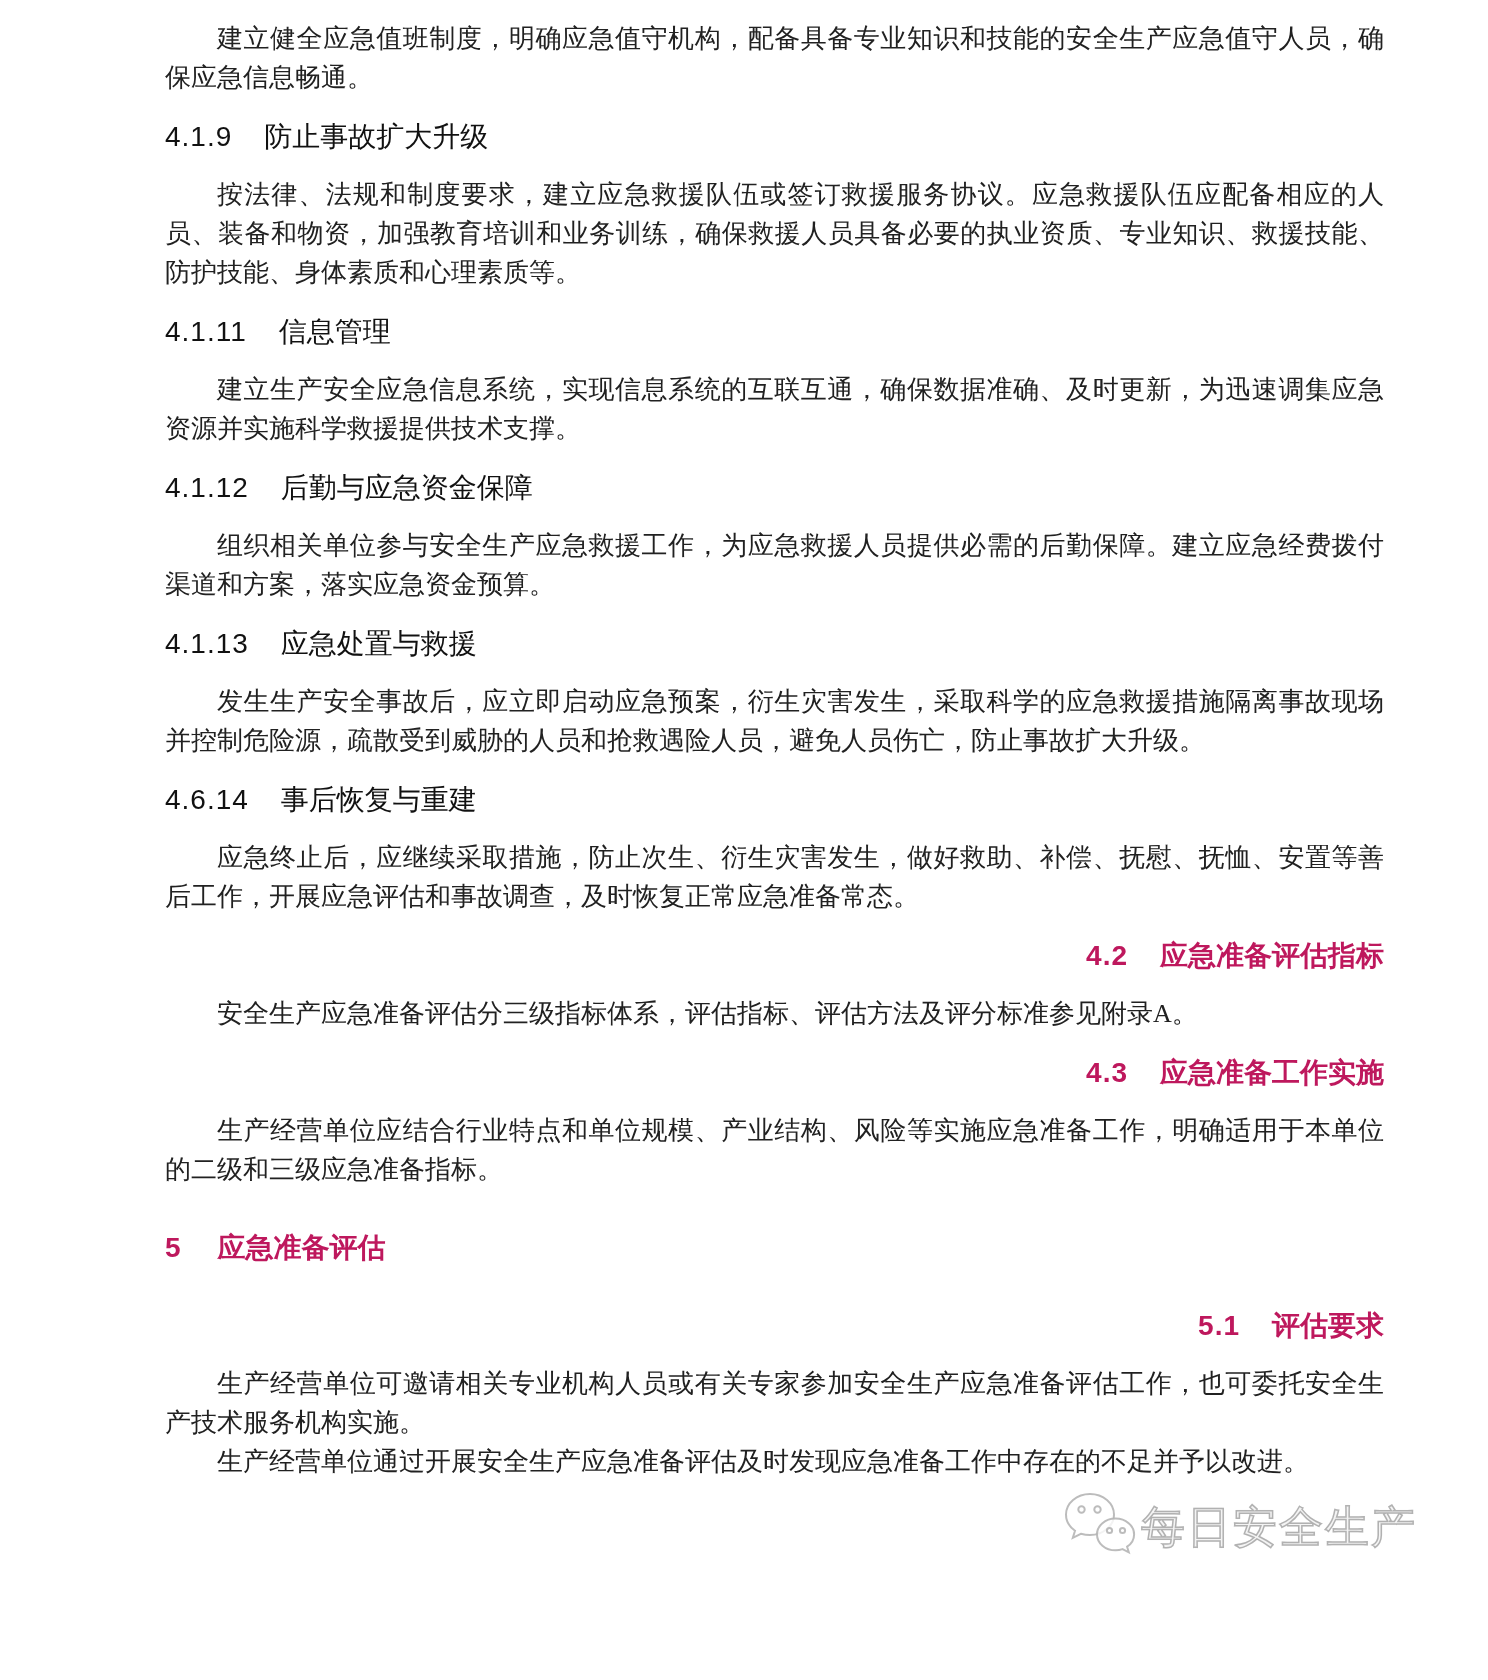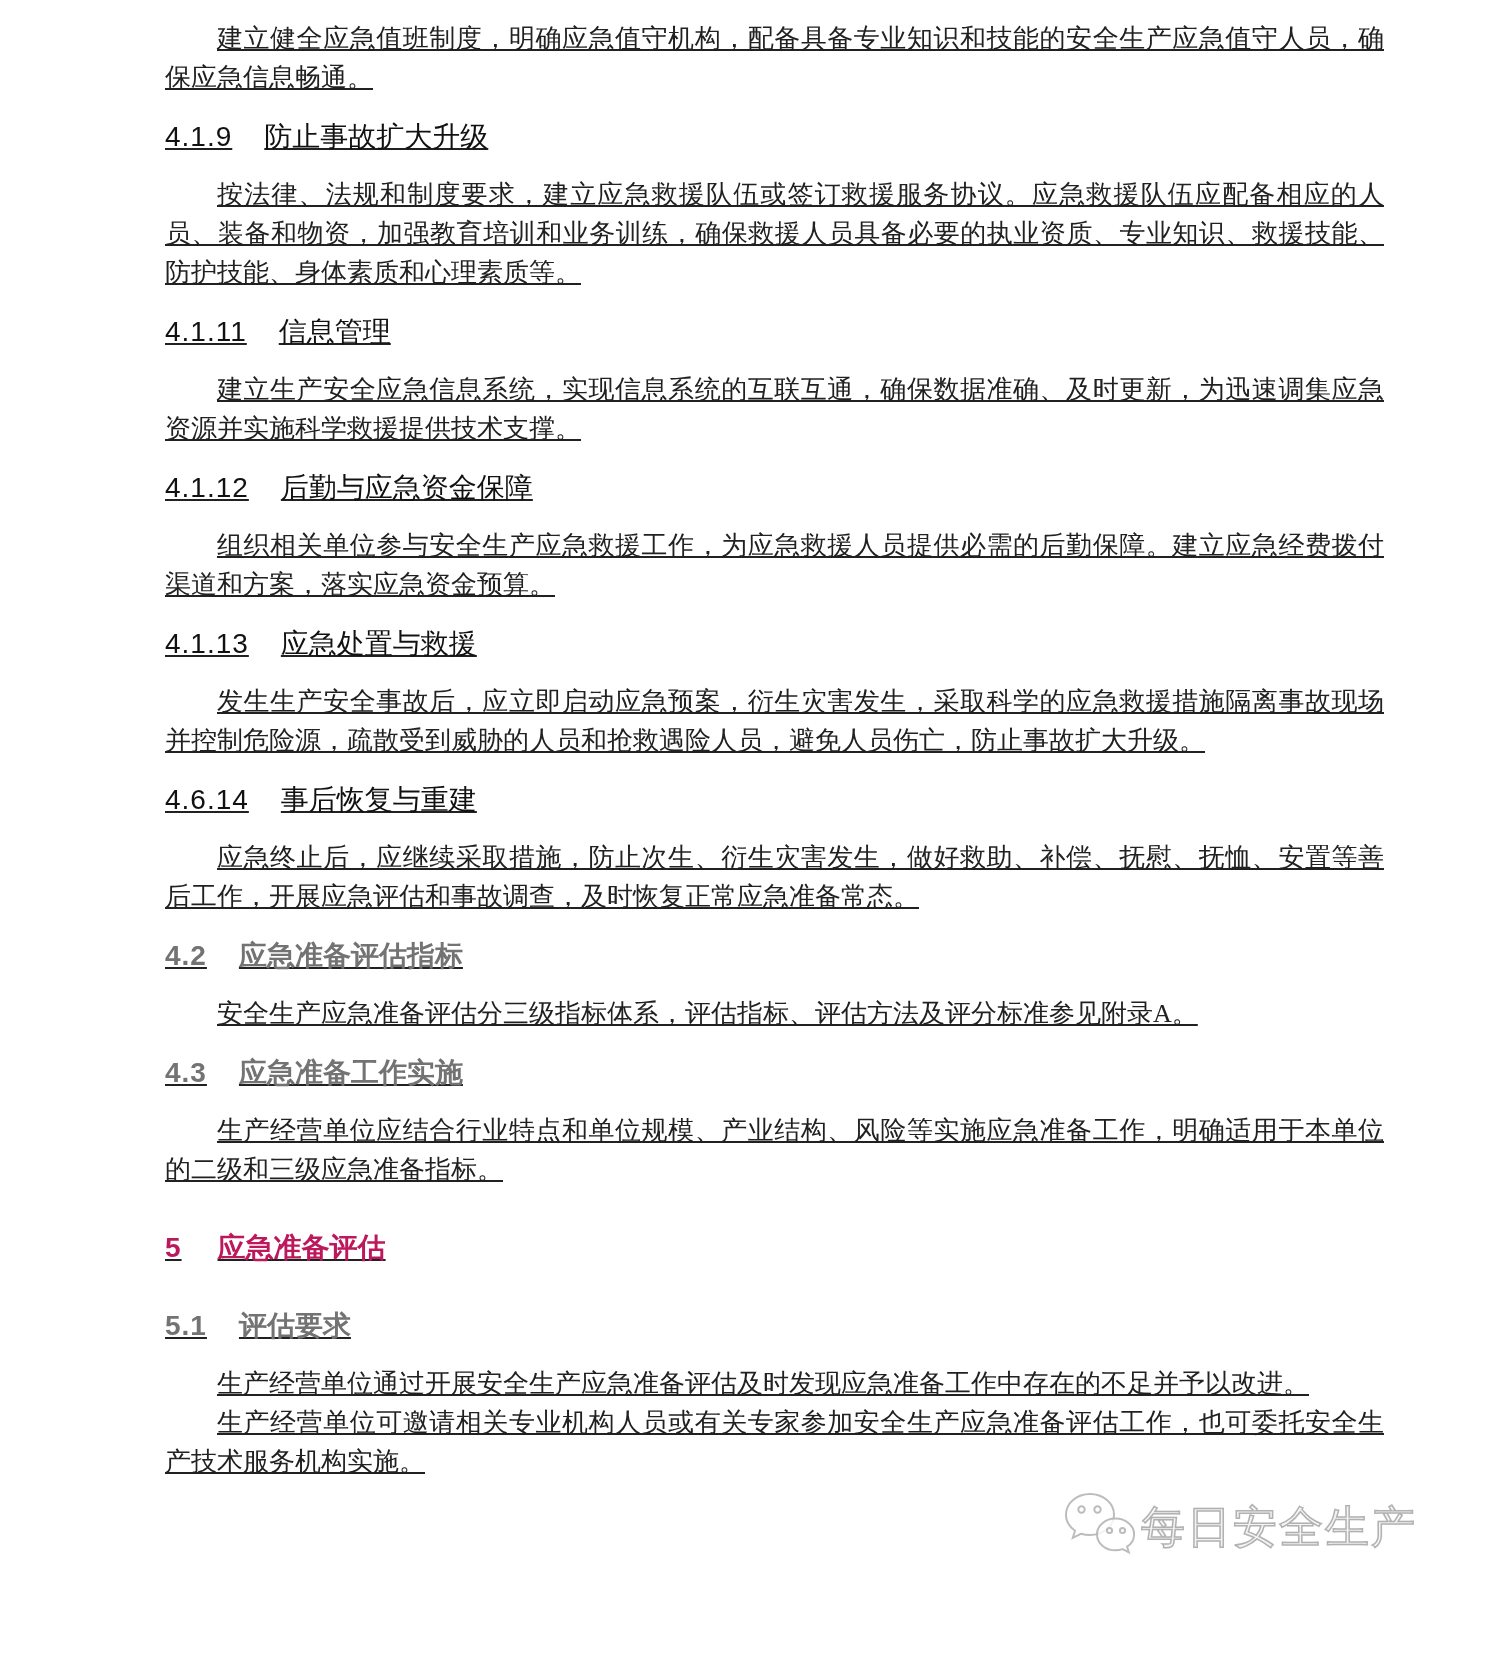--- a/index.html
+++ b/index.html
@@ -9,39 +9,38 @@
     margin:0 auto;
     background:#ffffff;
     overflow:hidden;
     font-family:"Liberation Serif","DejaVu Serif",serif;
     color:#212121;
   }
   .doc{
     padding:19px 104px 0 165px;
     font-size:26px;
     line-height:39px;
-    text-decoration:underline;
   }
   .para{
     margin:0;
     text-indent:2em;
     text-align:justify;
     text-justify:inter-character;
     word-break:normal;
     color:#212121;
   }
   .h3,.h2,.h1{
     font-family:"Liberation Sans","DejaVu Sans",sans-serif;
     font-size:28px;
     line-height:39px;
     margin:20px 0 19px 0;
     color:#111111;
     font-weight:400;
   }
-  .h2{font-weight:700;color:#737373;}
+  .h2{font-weight:700;color:#be185d;text-align:right;}
   .h1{font-weight:700;color:#be185d;margin:39px 0 39px 0;}
   .hnum{letter-spacing:1px;margin-right:32px;}
   .h1 .hnum{margin-right:36px;}
   .watermark{
     position:absolute;
     left:1063px;top:1491px;
     display:flex;align-items:center;
     pointer-events:none;
   }
   .wm-logo{flex:0 0 auto;margin-right:4px;opacity:0.9;}
@@ -82,22 +81,22 @@
 
     <h2 class="h2"><span class="hnum">4.2</span><span class="httl">应急准备评估指标</span></h2>
     <p class="para">安全生产应急准备评估分三级指标体系，评估指标、评估方法及评分标准参见附录A。</p>
 
     <h2 class="h2"><span class="hnum">4.3</span><span class="httl">应急准备工作实施</span></h2>
     <p class="para">生产经营单位应结合行业特点和单位规模、产业结构、风险等实施应急准备工作，明确适用于本单位的二级和三级应急准备指标。</p>
 
     <h1 class="h1"><span class="hnum">5</span><span class="httl">应急准备评估</span></h1>
 
     <h2 class="h2"><span class="hnum">5.1</span><span class="httl">评估要求</span></h2>
+    <p class="para">生产经营单位可邀请相关专业机构人员或有关专家参加安全生产应急准备评估工作，也可委托安全生产技术服务机构实施。</p>
     <p class="para">生产经营单位通过开展安全生产应急准备评估及时发现应急准备工作中存在的不足并予以改进。</p>
-    <p class="para">生产经营单位可邀请相关专业机构人员或有关专家参加安全生产应急准备评估工作，也可委托安全生产技术服务机构实施。</p>
 
   </div>
 
   <div class="watermark">
     <svg class="wm-logo" width="74" height="72" viewBox="0 0 74 72">
       <g fill="rgba(255,255,255,0.82)" stroke="rgba(173,173,173,0.9)" stroke-width="2">
         <path d="M27 3 C13.8 3 3 12.2 3 23.6 c0 6.5 3.5 12.3 9 16.1 l-2.2 7.2 8.1-4.1 c2.8 0.8 5.9 1.3 9.1 1.3 13.2 0 24-9.2 24-20.5 C51 12.2 40.2 3 27 3 Z"></path>
         <path d="M52.5 27.5 c-10.2 0-18.5 7.1-18.5 15.9 0 8.8 8.3 15.9 18.5 15.9 2.5 0 4.9-0.4 7-1.2 l6.3 3.2-1.7-5.6 c4.3-2.9 7-7.3 7-12.3 0-8.8-8.3-15.9-18.6-15.9 Z"></path>
       </g>
       <g fill="none" stroke="rgba(173,173,173,0.9)" stroke-width="2">

